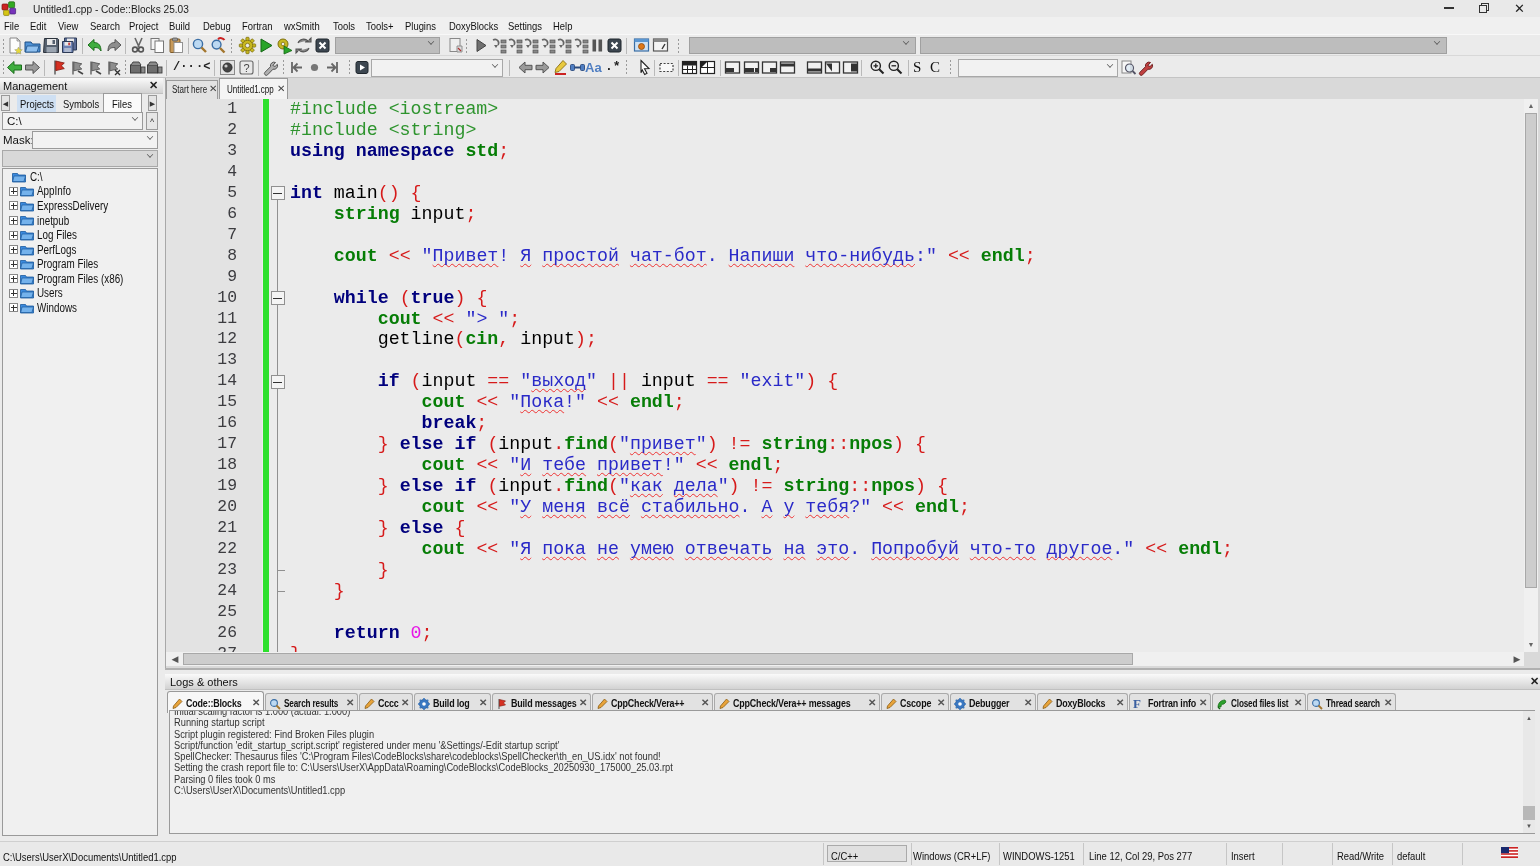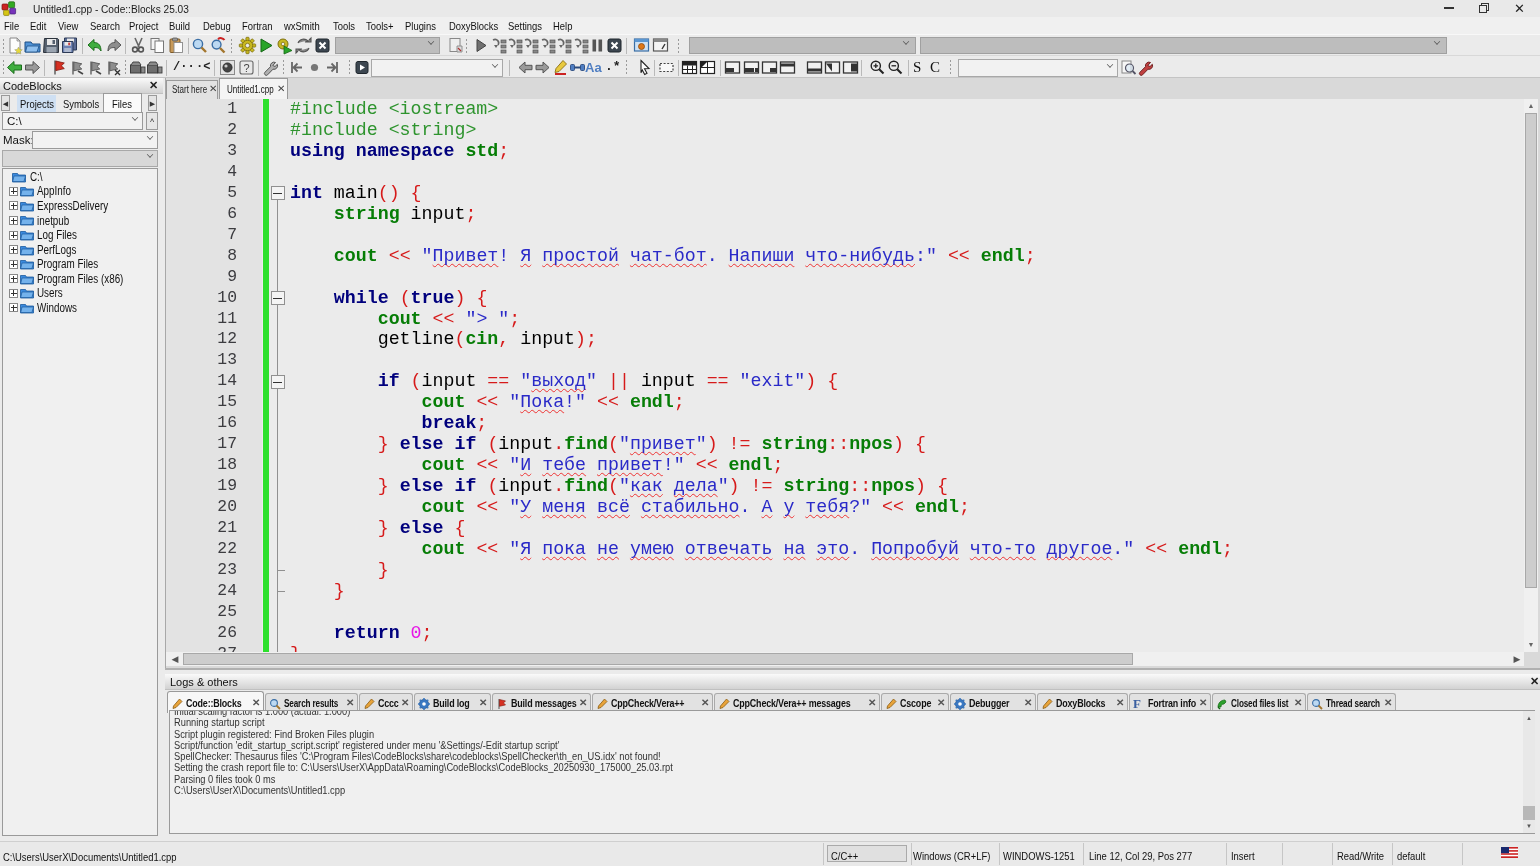--- a/index.html
+++ b/index.html
@@ -381,21 +381,21 @@
 <svg class="ic" style="left:1120px;top:59px" viewBox="0 0 17 17">
 <rect x="2" y="2" width="9" height="12" fill="#f6f6f6" stroke="#888" stroke-width="1"></rect>
 <circle cx="9.5" cy="9" r="4" fill="#dce9f5" fill-opacity="0.7" stroke="#556" stroke-width="1.2"></circle>
 <path d="M12.5 12l3 3" stroke="#556" stroke-width="1.8"></path>
 </svg>
 <svg class="ic" style="left:1137px;top:59px" viewBox="0 0 17 17">
 <path d="M13.5 3.5a3.6 3.6 0 0 0-5 4.2L3 13.2a1.8 1.8 0 0 0 2.6 2.6l5.4-5.6a3.6 3.6 0 0 0 4.3-4.9L13 7.5 10.8 6.5z" fill="#c04040" stroke="#702020" stroke-width="1"></path>
 </svg>
 <div class="ab" style="left:0;top:78px;width:163px;height:763px;background:#ebebeb"></div>
 <div class="ab" style="left:0;top:78px;width:163px;height:16px;background:linear-gradient(#fafafa,#d2d2d2);border-bottom:1px solid #c0c0c0"></div>
-<div class="tb" style="left:3px;top:80px;color:#111">CodeBlocks</div>
+<div class="tb" style="left:3px;top:80px;color:#111">Management</div>
 <div class="ab" style="left:149px;top:79px;font-size:11px;font-weight:bold;color:#222">✕</div>
 <div class="ab" style="left:1px;top:95px;width:9px;height:16px;background:#e4e4e4;border:1px solid #9a9a9a;font-size:7px;color:#333;text-align:center;line-height:15px">◀</div>
 <div class="ab" style="left:148px;top:95px;width:9px;height:16px;background:#e4e4e4;border:1px solid #9a9a9a;font-size:7px;color:#333;text-align:center;line-height:15px">▶</div>
 <div class="ab" style="left:16.5px;top:95px;width:39.5px;height:17px;background:#cfe0f3"></div>
 <div class="ab" style="left:102.5px;top:93px;width:39px;height:19px;background:#fafafa;border:1px solid #9a9a9a;border-bottom:0"></div>
 <div class="ui" style="left:19.5px;top:97.5px">Projects</div>
 <div class="ui" style="left:62.5px;top:97.5px">Symbols</div>
 <div class="ui" style="left:111.5px;top:97.5px">Files</div>
 <div class="ab" style="left:2px;top:112px;width:141px;height:18px;background:#f2f2f2;border:1px solid #9a9a9a"></div>
 <div class="ab" style="left:7px;top:115px;font-size:11.5px;color:#111">C:\</div>

